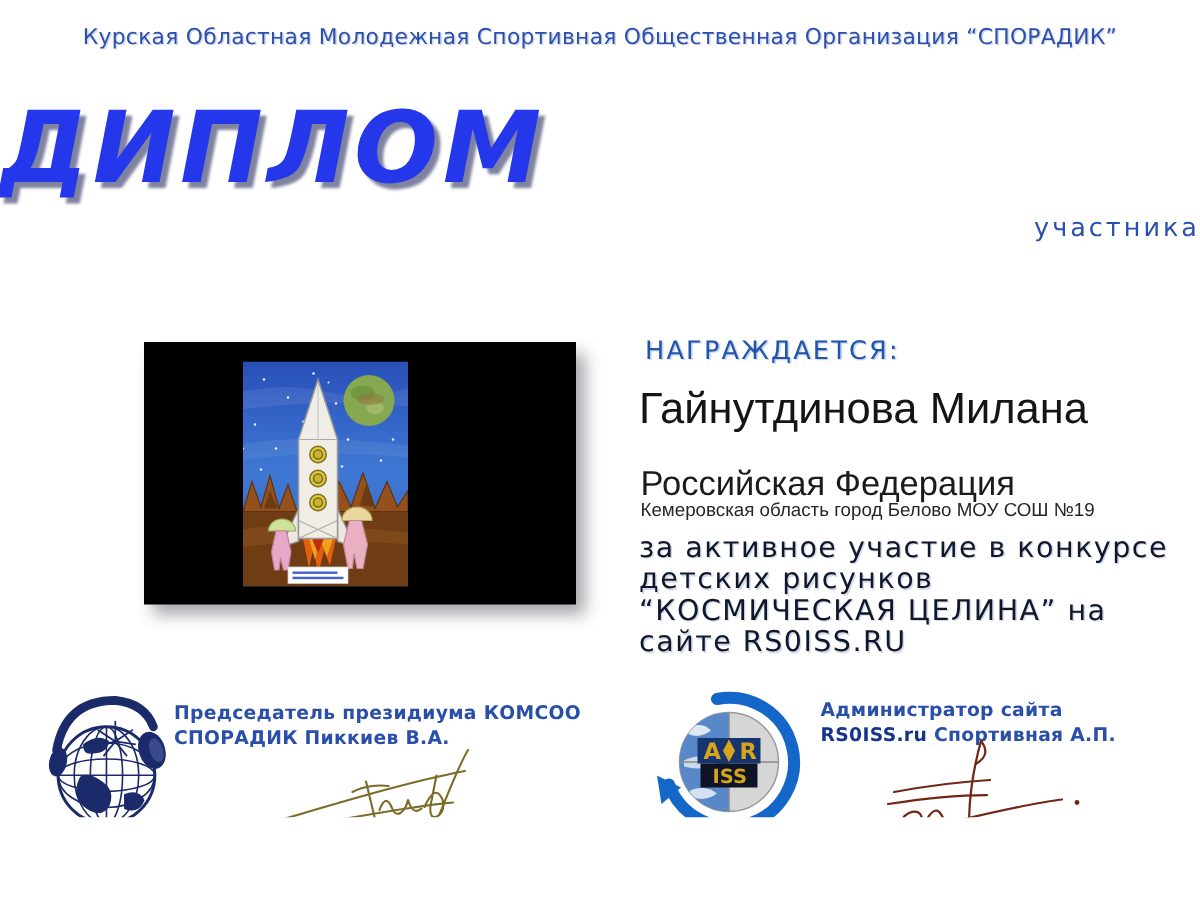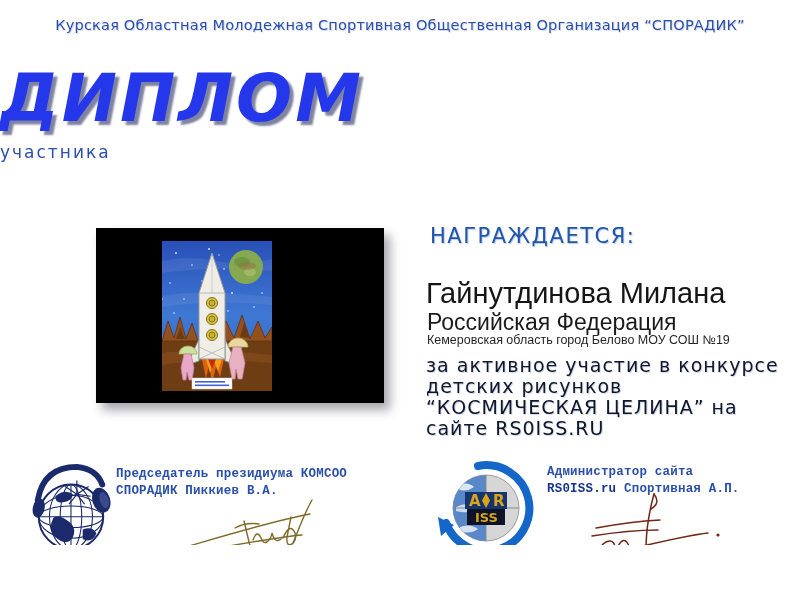--- a/index.html
+++ b/index.html
@@ -8,44 +8,44 @@
 
   
   .org-header{position:absolute;top:15px;left:0;width:800px;text-align:center;
     color:#2b4fad;font-size:14.5px;line-height:20px;letter-spacing:.2px;
     text-shadow:1px 1px 0 rgba(175,185,220,.55);}
 
   
   .diploma-title{position:absolute;top:60px;left:0;width:800px;
     font-size:66px;font-weight:bold;font-style:italic;letter-spacing:3px;
     color:#2537ea;text-shadow:4px 4px 2px rgba(95,100,135,.8);}
-  .diploma-subtitle{position:absolute;top:142px;left:0;width:800px;text-align:left;
+  .diploma-subtitle{position:absolute;top:142px;left:0;width:800px;text-align:right;
     color:#2b4fad;font-size:17px;letter-spacing:2px;}
 
   
   .artwork{position:absolute;left:96px;top:228px;width:288px;height:175px;background:#000;
     box-shadow:6px 7px 10px rgba(60,60,70,.45);}
   .artwork svg{position:absolute;left:66px;top:13px;}
 
   
-  .award-label{position:absolute;left:430px;top:224px;color:#1f55ad;font-size:21px;
+  .award-label{position:absolute;left:430px;top:224px;color:#1f55ad;font-size:17px;
     letter-spacing:1.5px;text-shadow:1px 1px 1px #bcc8e4;}
   .recipient-name{position:absolute;left:426px;top:257px;color:#151515;font-size:29px;
-    font-family:"Liberation Sans",sans-serif;margin-top:20px;}
+    font-family:"Liberation Sans",sans-serif;}
   .recipient-country{position:absolute;left:427px;top:309px;color:#1b1b1b;font-size:23px;
     font-family:"Liberation Sans",sans-serif;}
   .recipient-school{position:absolute;left:427px;top:333px;color:#262626;font-size:12.5px;
     font-family:"Liberation Sans",sans-serif;}
   .award-reason{position:absolute;left:426px;top:355px;width:364px;color:#0f172a;
     font-size:19px;line-height:21px;letter-spacing:1px;
     text-shadow:1px 1px 0 rgba(150,160,205,.4);}
 
   
   .sig-role{position:absolute;color:#2a4fa8;font-size:12.5px;font-weight:bold;
-    line-height:17px;letter-spacing:.2px;font-family:Liberation Mono, monospace;}
+    line-height:17px;letter-spacing:.2px;}
   .sig-role.left{left:116px;top:466px;}
   .sig-role.right{left:547px;top:464px;}
   .sig-site{color:#16348c;}
   .left-logo{position:absolute;left:26px;top:458px;}
   .right-logo{position:absolute;left:438px;top:455px;}
   .left-signature{position:absolute;left:132px;top:494px;}
   .right-signature{position:absolute;left:562px;top:490px;}
 
   .footer-text{position:absolute;top:567px;left:0;width:800px;text-align:left;
     color:#1d3fa8;font-size:14px;font-weight:bold;

